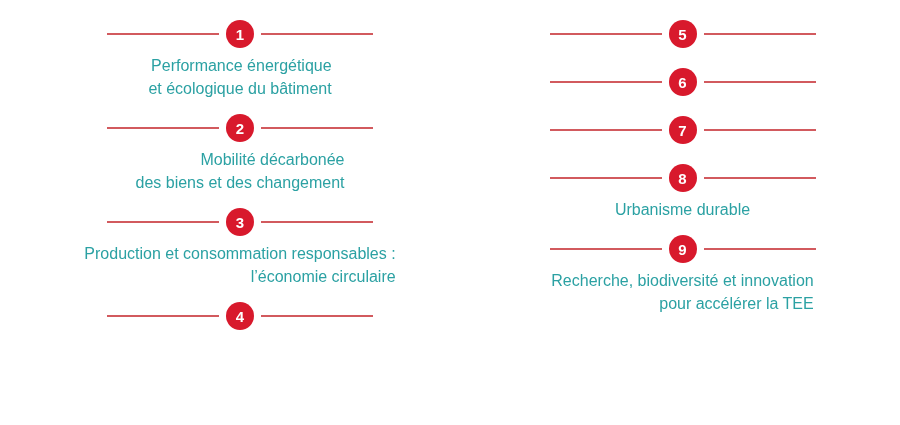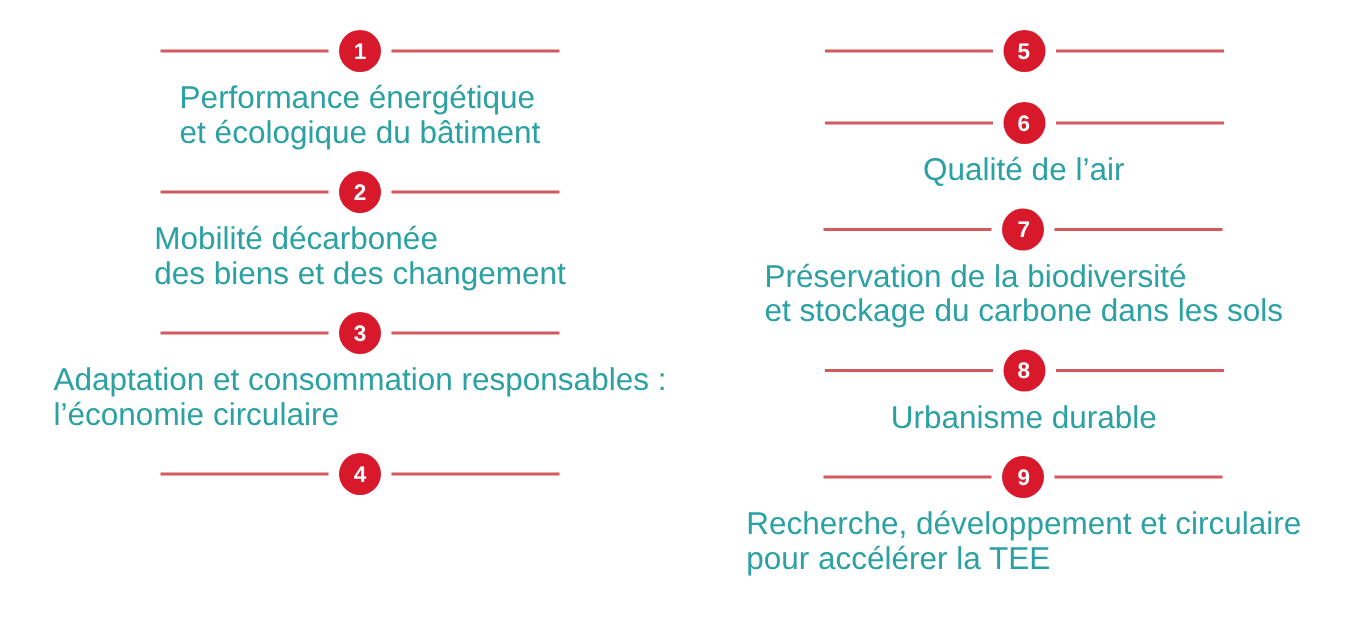--- a/index.html
+++ b/index.html
@@ -58,23 +58,23 @@
     color: var(--badge-number);
     font-size: 15px;
     font-weight: bold;
     display: flex;
     align-items: center;
     justify-content: center;
     line-height: 1;
   }
   .label {
     color: var(--text-teal);
-    font-size: 21px;
+    font-size: 16px;
     line-height: 23px;
-    text-align: left;
+    text-align: right;
     white-space: pre-line;
   }
 </style>
 </head>
 <body>
 
 <div class="canvas">
 
   <div class="col col-left">
 
@@ -97,21 +97,21 @@
       <div class="label">Mobilité décarbonée
 des biens et des changement</div>
     </div>
 
     <div class="item">
       <div class="divider">
         <span class="line"></span>
         <span class="num-circle">3</span>
         <span class="line"></span>
       </div>
-      <div class="label">Adaptation et consommation responsables :
+      <div class="label">Production et consommation responsables :
 l’économie circulaire</div>
     </div>
 
     <div class="item">
       <div class="divider">
         <span class="line"></span>
         <span class="num-circle">4</span>
         <span class="line"></span>
       </div>
     </div>
@@ -127,47 +127,44 @@
         <span class="line"></span>
       </div>
     </div>
 
     <div class="item">
       <div class="divider">
         <span class="line"></span>
         <span class="num-circle">6</span>
         <span class="line"></span>
       </div>
-      <div class="label">Qualité de l’air</div>
     </div>
 
     <div class="item">
       <div class="divider">
         <span class="line"></span>
         <span class="num-circle">7</span>
         <span class="line"></span>
       </div>
-      <div class="label">Préservation de la biodiversité
-et stockage du carbone dans les sols</div>
     </div>
 
     <div class="item">
       <div class="divider">
         <span class="line"></span>
         <span class="num-circle">8</span>
         <span class="line"></span>
       </div>
       <div class="label">Urbanisme durable</div>
     </div>
 
     <div class="item">
       <div class="divider">
         <span class="line"></span>
         <span class="num-circle">9</span>
         <span class="line"></span>
       </div>
-      <div class="label">Recherche, développement et circulaire
+      <div class="label">Recherche, biodiversité et innovation
 pour accélérer la TEE</div>
     </div>
 
   </div>
 
 </div>
 
 </body></html>

